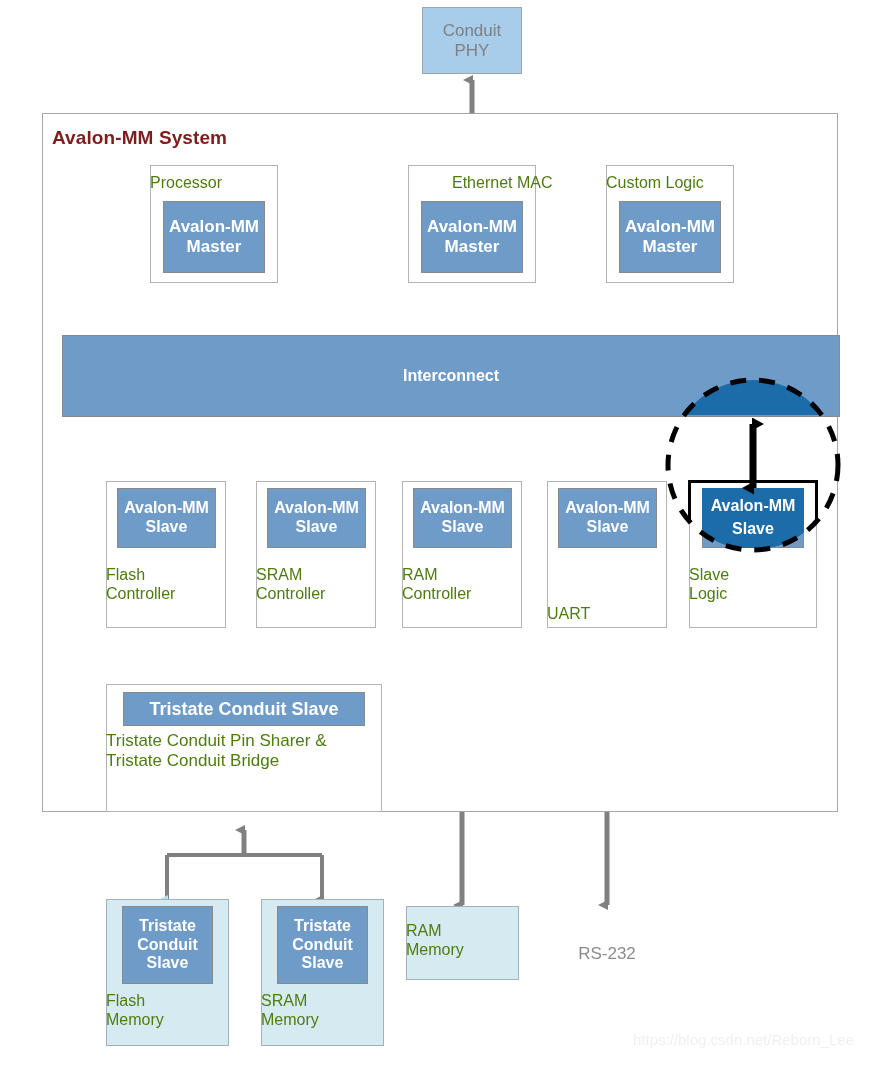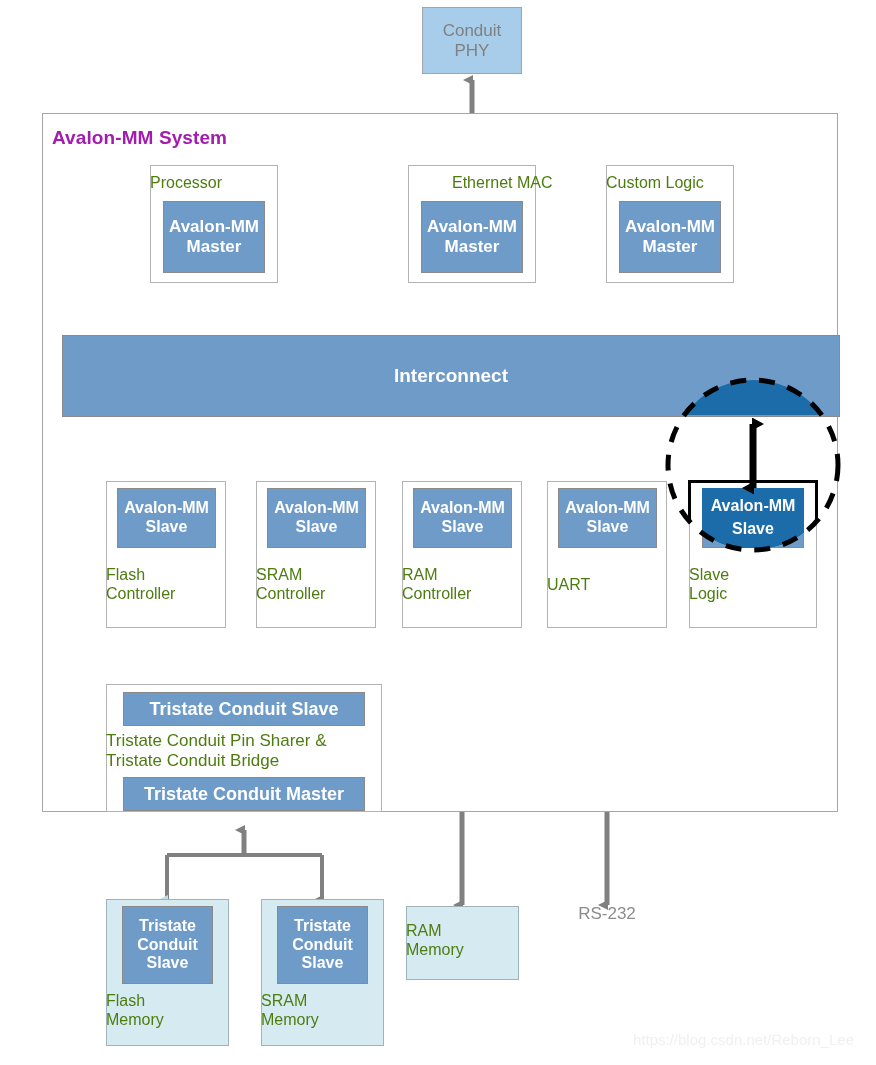--- a/index.html
+++ b/index.html
@@ -21,25 +21,25 @@
         text-align:center;line-height:1.16;}
   .port.phy{background:#a8cdea;border:1px solid #9fa5a9;color:#808080;font-weight:normal;}
 
   
   .mem{border:1px solid #9fb3b8;background:#d6eaf1;}
 
   
   .ulabel{position:absolute;left:0;right:0;text-align:left;color:#4d7c0f;
           line-height:1.2;}
 
-  .sys-title{position:absolute;color:#a21caf;font-weight:bold;font-size:19px;
+  .sys-title{position:absolute;color:#7f1d1d;font-weight:bold;font-size:19px;
              letter-spacing:.1px;}
 
   .interconnect{position:absolute;background:#6f9bc8;border:1px solid #8a8a8a;
-                color:#fff;font-weight:bold;font-size:19px;
+                color:#fff;font-weight:bold;font-size:16px;
                 display:flex;align-items:center;justify-content:center;}
 
   .plain-label{position:absolute;color:#8c8c8c;text-align:center;}
 
   svg.overlay{position:absolute;left:0;top:0;width:876px;height:1065px;
               pointer-events:none;}
 
   .watermark{position:absolute;color:#f0f0f0;font-size:15px;}
 </style>
 </head>
@@ -148,21 +148,21 @@
 Slave</span>
   </div>
   <div class="ulabel" style="left:402px;width:120px;top:565px;font-size:16px;white-space:pre-line;">RAM
 Controller</div>
 
   <div class="abs unit" style="left:547px;top:481px;width:120px;height:147px;"></div>
   <div class="abs port" style="left:558px;top:488px;width:99px;height:60px;font-size:16px;">
     <span style="white-space:pre-line;">Avalon-MM
 Slave</span>
   </div>
-  <div class="ulabel" style="left:547px;width:128px;top:575px;font-size:16px;white-space:pre-line;">UART</div>
+  <div class="ulabel" style="left:547px;width:128px;top:604px;font-size:16px;white-space:pre-line;">UART</div>
 
   <div class="abs unit" style="left:689px;top:481px;width:128px;height:147px;"></div>
   <div class="abs port" style="left:702px;top:488px;width:102px;height:60px;font-size:16px;">
     <span style="white-space:pre-line;">Avalon-MM
 Slave</span>
   </div>
   <div class="ulabel" style="left:689px;width:128px;top:565px;font-size:16px;white-space:pre-line;">Slave
 Logic</div>
 
   <svg class="overlay" viewBox="0 0 876 1065">
@@ -190,23 +190,20 @@
 
     <circle cx="753" cy="465" r="85" fill="none" stroke="#000000" stroke-width="5" stroke-dasharray="16 13" stroke-linecap="butt"></circle>
   </svg>
 
   <div class="abs unit" style="left:106px;top:684px;width:276px;height:128px;"></div>
   <div class="abs port" style="left:123px;top:692px;width:242px;height:34px;font-size:18px;">
     <span>Tristate Conduit Slave</span>
   </div>
   <div class="ulabel" style="left:106px;width:276px;top:731px;font-size:17px;white-space:pre-line;">Tristate Conduit Pin Sharer &amp;
 Tristate Conduit Bridge</div>
-  <div class="abs port" style="left:123px;top:777px;width:242px;height:34px;font-size:18px;">
-    <span>Tristate Conduit Master</span>
-  </div>
 
   <div class="abs mem" style="left:106px;top:899px;width:123px;height:147px;"></div>
   <div class="abs port" style="left:122px;top:906px;width:91px;height:78px;font-size:16px;">
     <span style="white-space:pre-line;">Tristate
 Conduit
 Slave</span>
   </div>
   <div class="ulabel" style="left:106px;width:123px;top:991px;font-size:16px;white-space:pre-line;">Flash
 Memory</div>
 
@@ -216,17 +213,17 @@
 Conduit
 Slave</span>
   </div>
   <div class="ulabel" style="left:261px;width:123px;top:991px;font-size:16px;white-space:pre-line;">SRAM
 Memory</div>
 
   <div class="abs mem" style="left:406px;top:906px;width:113px;height:74px;"></div>
   <div class="ulabel" style="left:406px;width:113px;top:921px;font-size:16px;white-space:pre-line;">RAM
 Memory</div>
 
-  <div class="plain-label" style="left:547px;width:120px;top:904px;font-size:17px;">RS-232</div>
+  <div class="plain-label" style="left:547px;width:120px;top:944px;font-size:17px;">RS-232</div>
 
   <div class="watermark" style="left:633px;top:1031px;">https://blog.csdn.net/Reborn_Lee</div>
 
 </div>
 
 </body></html>

